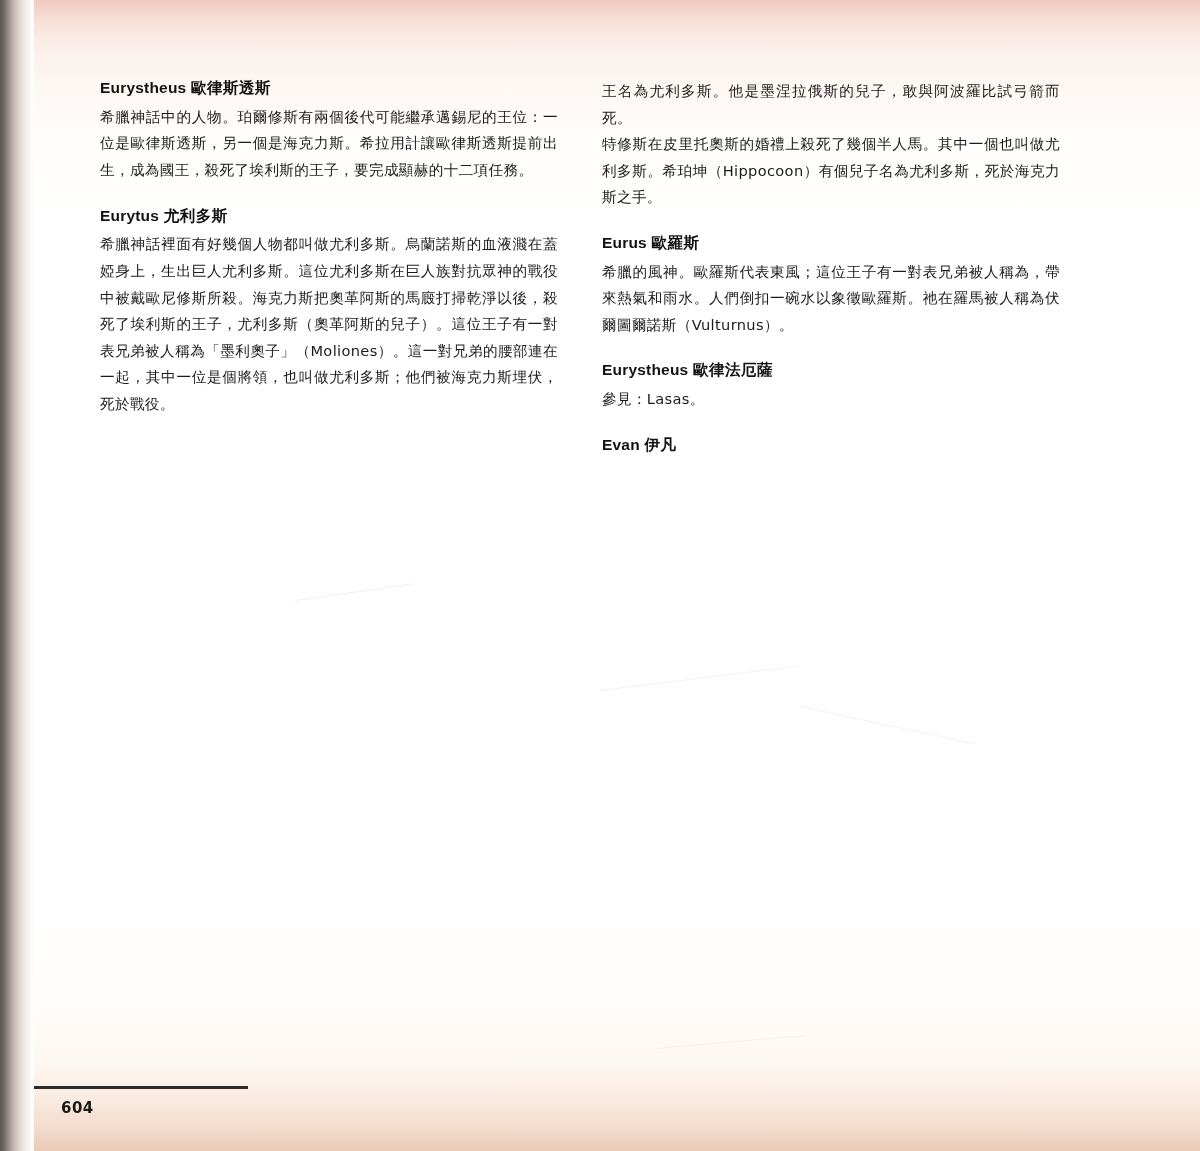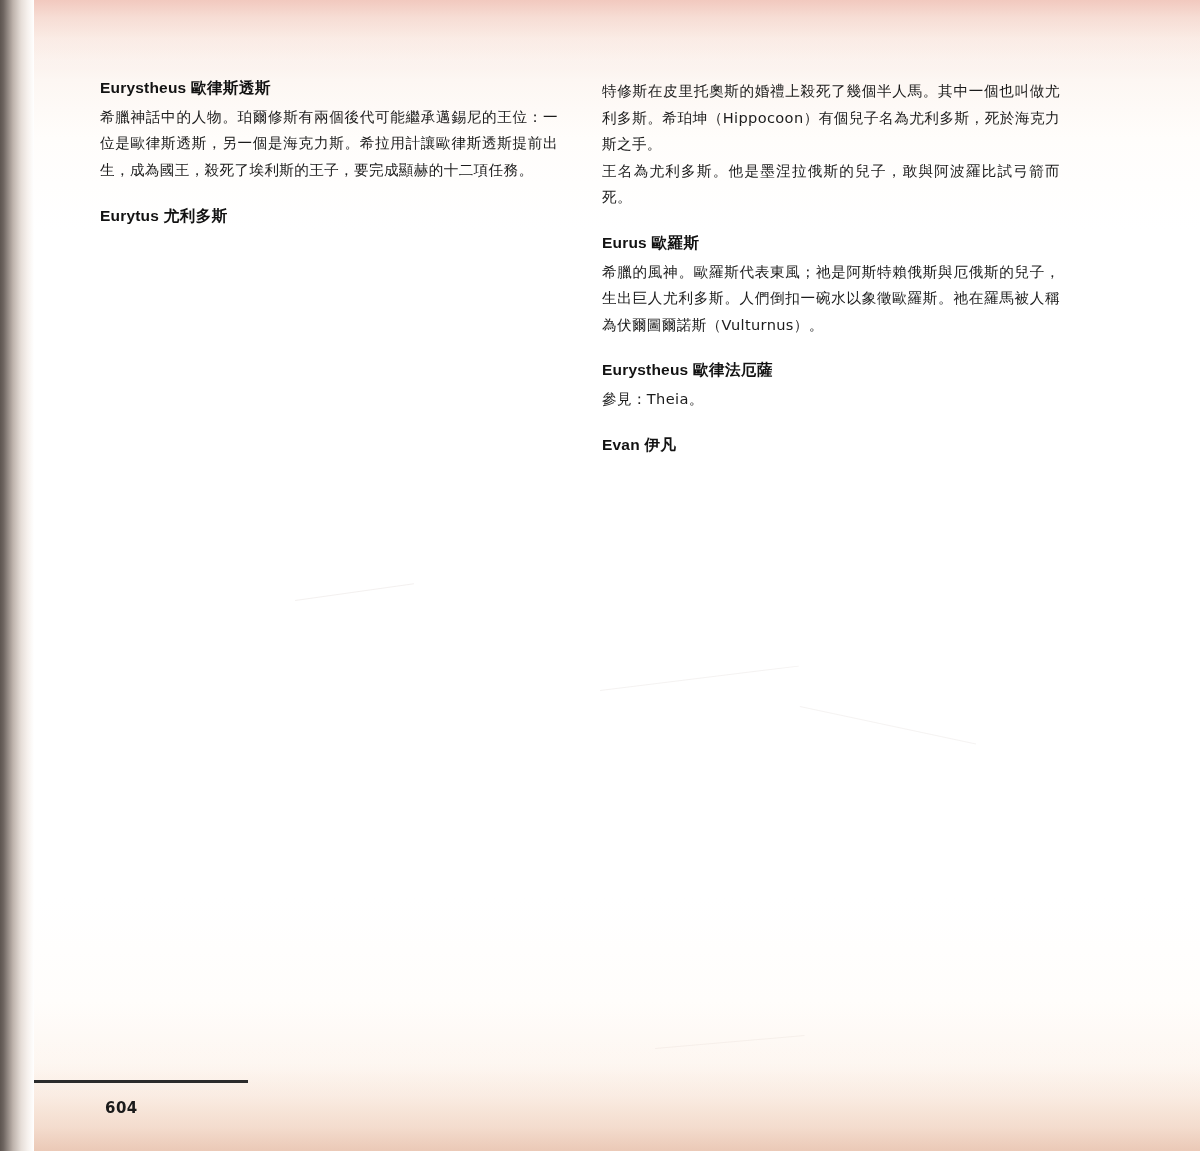--- a/index.html
+++ b/index.html
@@ -124,24 +124,23 @@
   #footer-rule {
     height: 3px;
     background: #2b2b2b;
     width: 214px;
   }
   #page-number {
     font-family: "DejaVu Sans", "Liberation Sans", sans-serif;
     font-size: 15px;
     font-weight: bold;
     color: #1a1a1a;
-    padding-top: 16px;
+    padding-top: 10px;
     padding-left: 27px;
     letter-spacing: 0.5px;
-    margin-left: 44px;
   }
 </style>
 </head>
 <body>
 
 <div id="page">
 
   <div id="wash-top"></div>
   <div id="wash-bottom"></div>
   <div id="gutter"></div>
@@ -161,45 +160,46 @@
           <span class="cn">歐律斯透斯</span>
         </h2>
         <p class="body-text">希臘神話中的人物。珀爾修斯有兩個後代可能繼承邁錫尼的王位：一位是歐律斯透斯，另一個是海克力斯。希拉用計讓歐律斯透斯提前出生，成為國王，殺死了埃利斯的王子，要完成顯赫的十二項任務。</p>
       </div>
 
       <div class="entry">
         <h2 class="headword">
           <span>Eurytus</span>
           <span class="cn">尤利多斯</span>
         </h2>
+        <p class="body-text">希臘神話裡面有好幾個人物都叫做尤利多斯。烏蘭諾斯的血液濺在蓋婭身上，生出巨人尤利多斯。這位尤利多斯在巨人族對抗眾神的戰役中被戴歐尼修斯所殺。海克力斯把奧革阿斯的馬廄打掃乾淨以後，殺死了埃利斯的王子，尤利多斯（奧革阿斯的兒子）。這位王子有一對表兄弟被人稱為「墨利奧子」（Moliones）。這一對兄弟的腰部連在一起，其中一位是個將領，也叫做尤利多斯；他們被海克力斯埋伏，死於戰役。</p>
       </div>
 
     </div>
 
     <div class="column">
 
       <div class="entry">
+        <p class="body-text continuation">王名為尤利多斯。他是墨涅拉俄斯的兒子，敢與阿波羅比試弓箭而死。</p>
         <p class="body-text">特修斯在皮里托奧斯的婚禮上殺死了幾個半人馬。其中一個也叫做尤利多斯。希珀坤（Hippocoon）有個兒子名為尤利多斯，死於海克力斯之手。</p>
-        <p class="body-text continuation">王名為尤利多斯。他是墨涅拉俄斯的兒子，敢與阿波羅比試弓箭而死。</p>
       </div>
 
       <div class="entry">
         <h2 class="headword">
           <span>Eurus</span>
           <span class="cn">歐羅斯</span>
         </h2>
-        <p class="body-text">希臘的風神。歐羅斯代表東風；祂是阿斯特賴俄斯與厄俄斯的兒子，生出巨人尤利多斯。人們倒扣一碗水以象徵歐羅斯。祂在羅馬被人稱為伏爾圖爾諾斯（Vulturnus）。</p>
+        <p class="body-text">希臘的風神。歐羅斯代表東風；這位王子有一對表兄弟被人稱為，帶來熱氣和雨水。人們倒扣一碗水以象徵歐羅斯。祂在羅馬被人稱為伏爾圖爾諾斯（Vulturnus）。</p>
       </div>
 
       <div class="entry">
         <h2 class="headword">
           <span>Eurystheus</span>
           <span class="cn">歐律法厄薩</span>
         </h2>
-        <p class="body-text">參見：Theia。</p>
+        <p class="body-text">參見：Lasas。</p>
       </div>
 
       <div class="entry">
         <h2 class="headword">
           <span>Evan</span>
           <span class="cn">伊凡</span>
         </h2>
       </div>
 
     </div>

